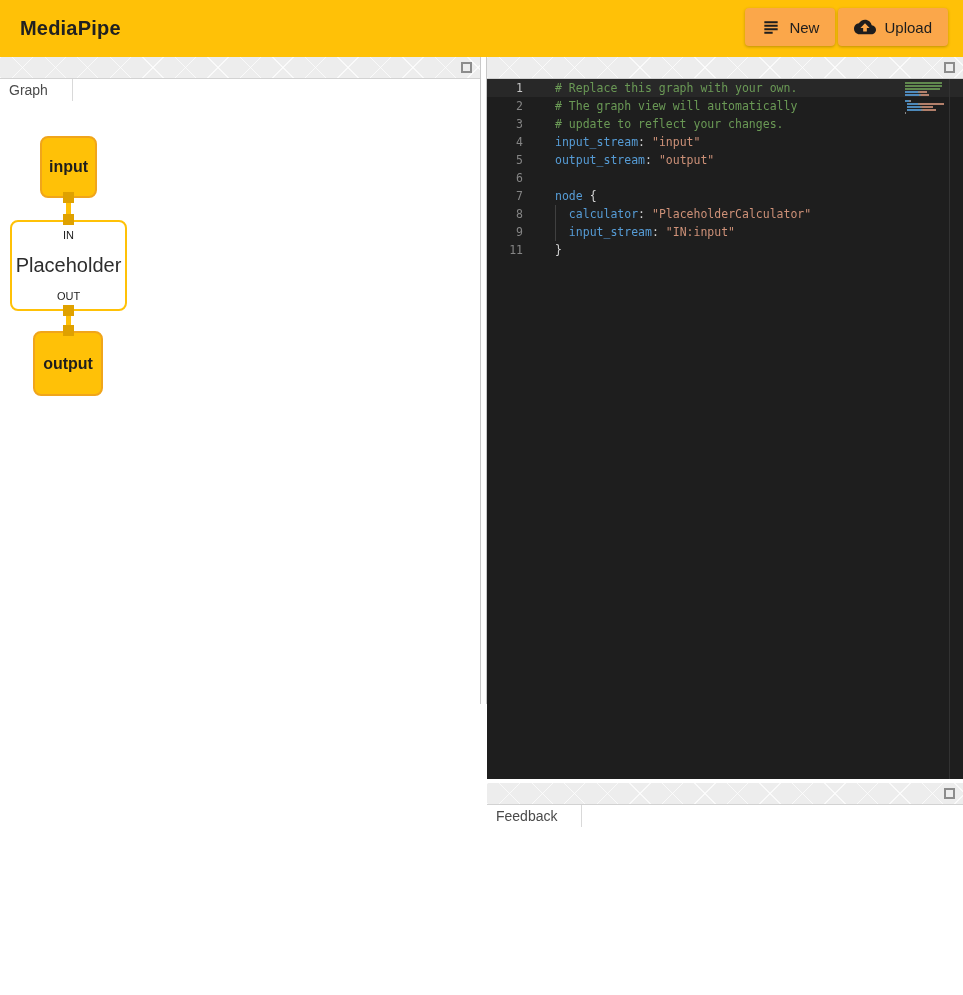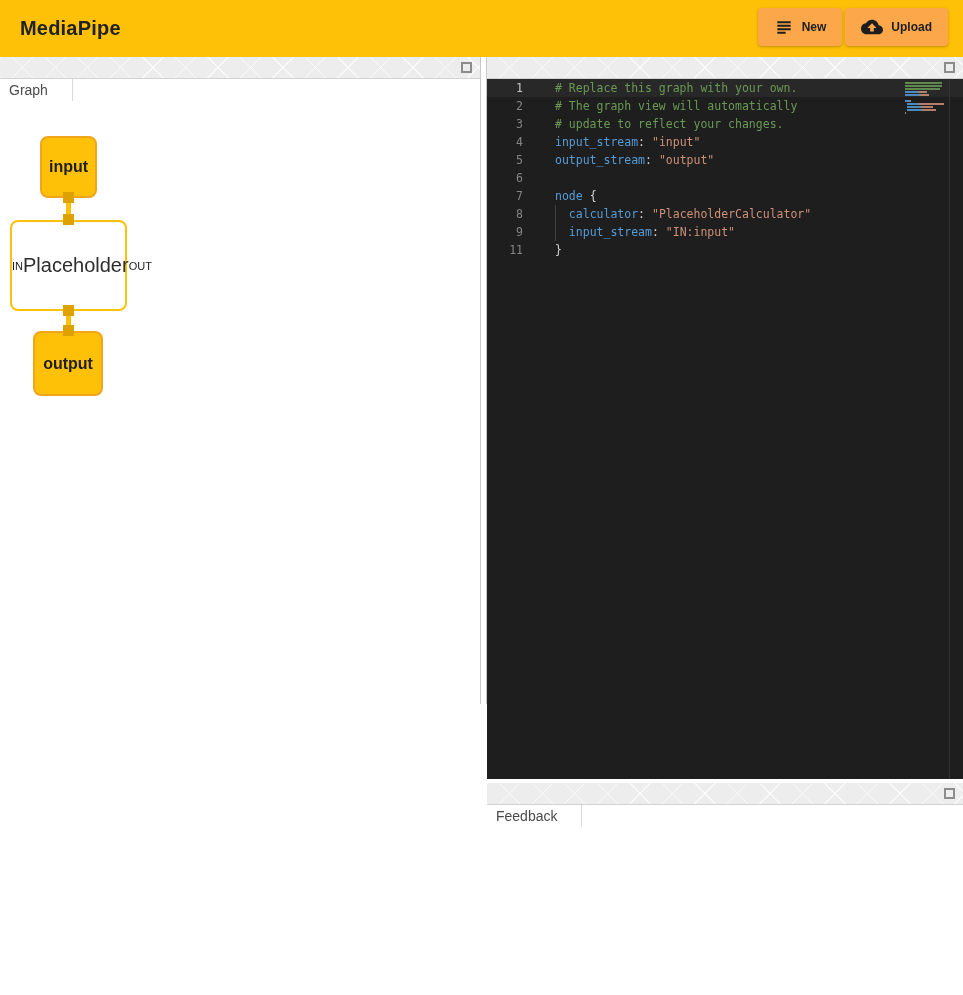--- a/index.html
+++ b/index.html
@@ -7,21 +7,21 @@
     font-family:"Liberation Sans", sans-serif; }
   #app { position:relative; width:963px; height:704px; background:#fff; }
 
   
   #header { position:absolute; left:0; top:0; width:963px; height:57px;
     background:var(--header-bg); display:flex; align-items:center; }
   #app-title { margin-left:20px; font-size:20px; font-weight:700; color:var(--header-text); letter-spacing:.2px; }
   #header-buttons { position:absolute; right:15px; top:8px; display:flex; gap:3px; }
   .hdr-btn { height:38px; border:none; border-radius:4px; background:var(--button-bg);
     display:flex; align-items:center; gap:8px; padding:0 16px; font-family:"Liberation Sans",sans-serif;
-    font-size:12px; font-weight:700; color:#1d1d1d; cursor:pointer;
+    font-size:15px; font-weight:400; color:#1d1d1d; cursor:pointer;
     box-shadow:0 1px 3px rgba(0,0,0,.25); }
   .hdr-btn svg { display:block; }
 
   
   .panel-strip { position:absolute; left:0; right:0; height:22px;
     background:
       repeating-linear-gradient(45deg, rgba(255,255,255,.7) 0 1px, transparent 1px 23px),
       repeating-linear-gradient(135deg, rgba(255,255,255,.7) 0 1px, transparent 1px 23px),
       #ededed;
     border-bottom:1px solid #d2d2d2; }
@@ -38,21 +38,21 @@
 
   
   #graph-canvas { position:absolute; left:0; top:22px; right:0; bottom:0; background:#fff;margin-top:46px; }
   .gnode { position:absolute; border-radius:8px; display:flex; align-items:center;
     justify-content:center; cursor:pointer; }
   .gnode.filled { background:var(--node-fill); border:2px solid var(--node-border);
     font-size:16px; font-weight:700; color:#1e1e1e; }
   #node-input  { left:40px; top:11px;  width:57px; height:62px; }
   #node-output { left:33px; top:206px; width:70px; height:65px; }
   #node-placeholder { left:10px; top:95px; width:117px; height:91px; background:#fff;
-    border:2px solid var(--placeholder-border); flex-direction:row;
+    border:2px solid var(--placeholder-border); flex-direction:column;
     justify-content:space-between; padding:7px 0; }
   #node-placeholder .port-label { font-size:11px; color:#1c1c1c; }
   #node-placeholder .node-title { font-size:20px; font-weight:500; color:#2d2d2d; }
   .edge { position:absolute; left:66px; width:5px; background:var(--node-fill); }
   #edge-1 { top:73px; height:23px; }
   #edge-2 { top:186px; height:21px; }
   .port { position:absolute; left:63px; width:11px; height:11px; background:var(--node-port); cursor:pointer; }
   #port-1 { top:67px; } #port-2 { top:89px; } #port-3 { top:180px; } #port-4 { top:200px; }
 
   

